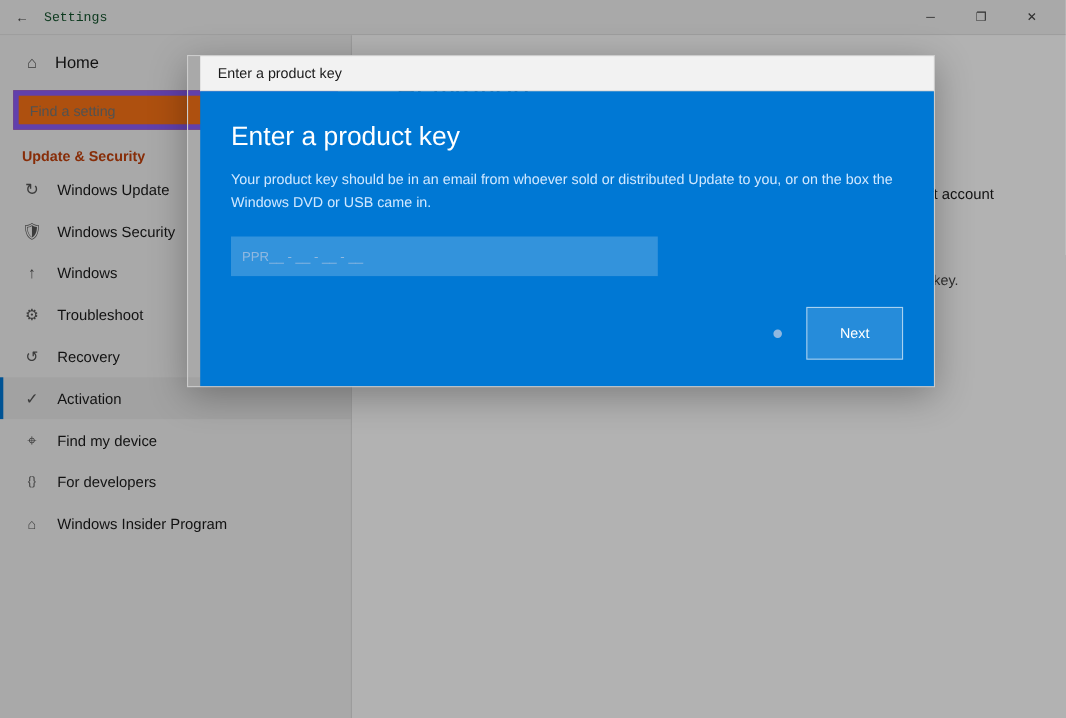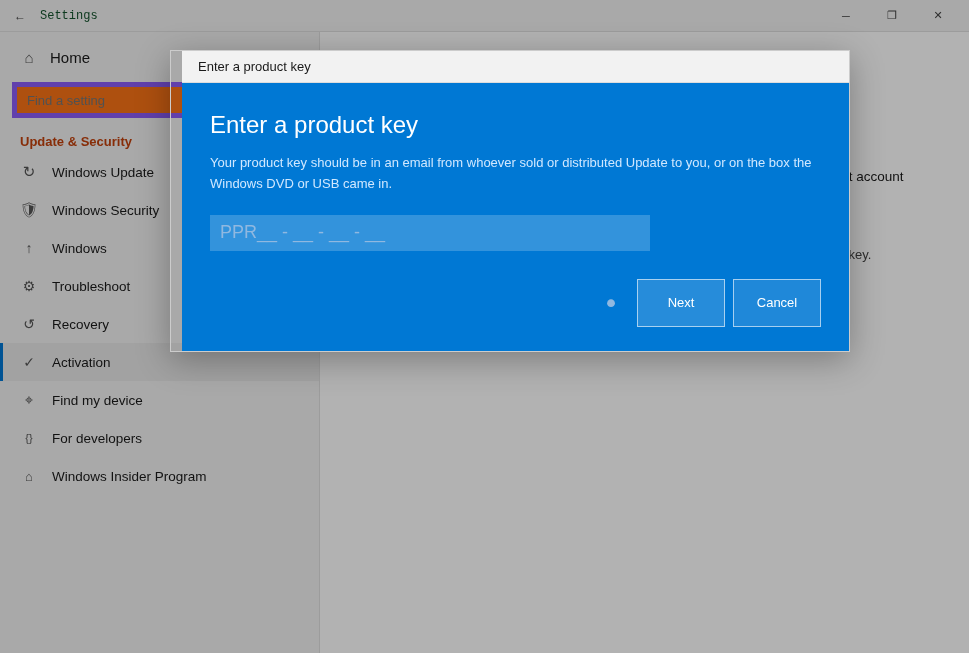--- a/index.html
+++ b/index.html
@@ -236,27 +236,27 @@
       color: #d0e8ff;
       line-height: 1.6;
       margin-bottom: 20px;
     }
     .dialog-label {
       font-size: 13px;
       color: #fff;
       margin-bottom: 6px;
     }
     .dialog-input {
-      width: 440px;
+      width: 388px;
       height: 36px;
       background: rgba(255,255,255,0.2);
       border: none;
       outline: none;
       padding: 0 10px;
-      font-size: 18px;
+      font-size: 12px;
       color: #b0d0f0;
       margin-bottom: 24px;
     }
     .dialog-input::placeholder { color: #90b8e0; }
     .dialog-footer {
       display: flex;
       align-items: center;
       justify-content: flex-end;
       gap: 8px;
       padding-top: 4px;
@@ -379,16 +379,15 @@
   <div class="dialog-titlebar">Enter a product key</div>
   <div class="dialog-body">
     <div class="dialog-heading">Enter a product key</div>
     <div class="dialog-description">Your product key should be in an email from whoever sold or distributed Update to you, or on the box the Windows DVD or USB came in.</div>
     <input class="dialog-input" type="text" placeholder="PPR__ - __ - __ - __" style="">
     <div class="dialog-footer">
       <div class="spinner">
         <span class="spinner-dots">⦁</span>
       </div>
       <button class="dialog-btn primary">Next</button>
-      <button class="dialog-btn">Cancel</button>
     </div>
   </div>
 </div>
 
 </body></html>

